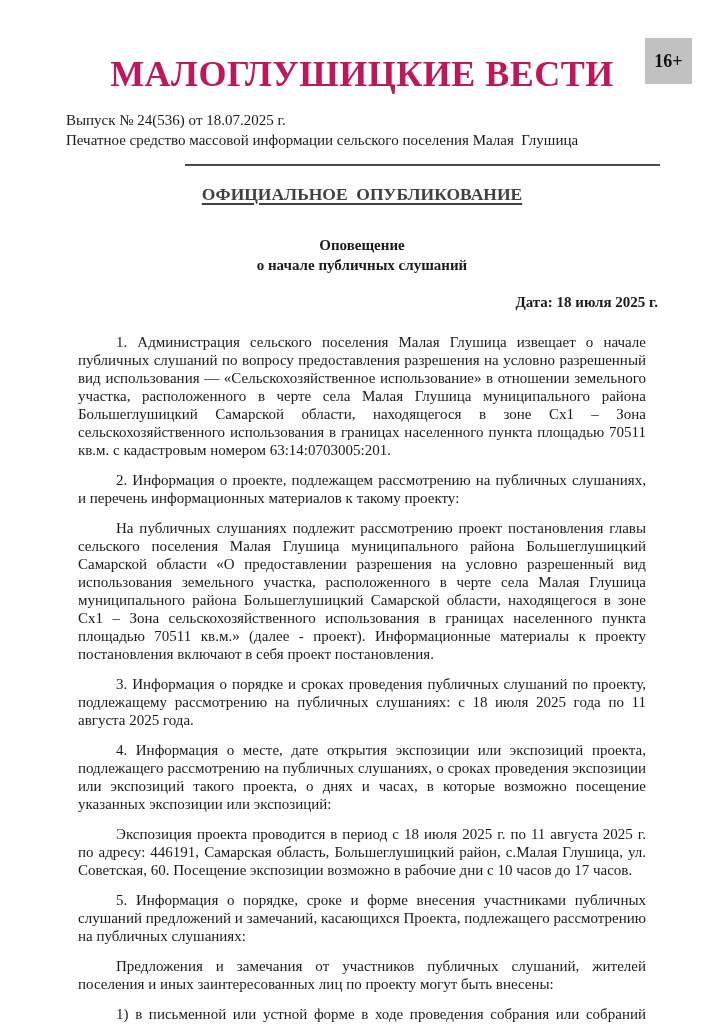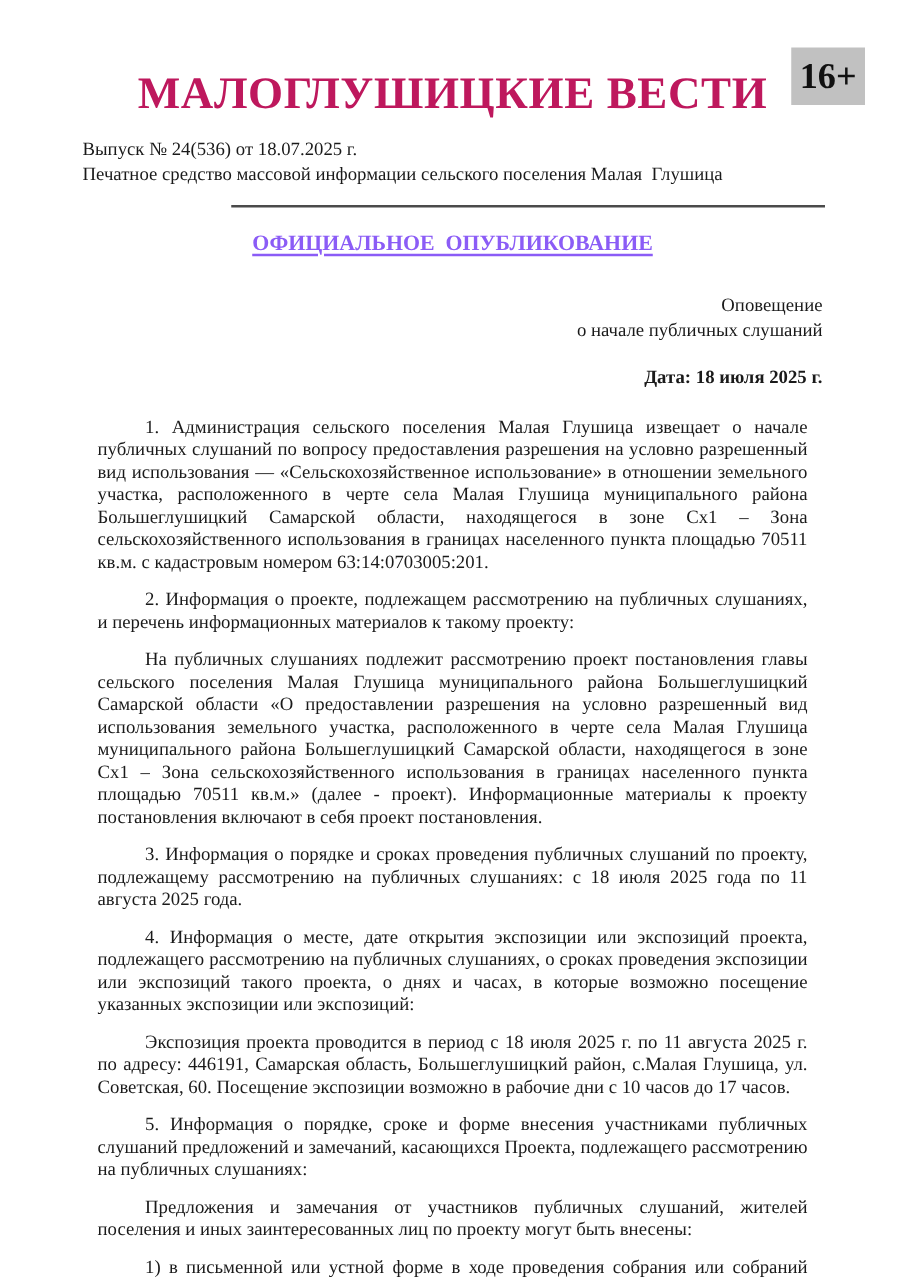--- a/index.html
+++ b/index.html
@@ -16,28 +16,28 @@
     box-sizing: border-box;
     padding: 0 66px;
     font-family: "Liberation Serif", serif;
     color: #1a1a1a;
     overflow: hidden;
   }
   .age-badge {
     position: absolute;
     top: 38px;
     right: 32px;
-    width: 59px;
+    width: 47px;
     height: 46px;
     background: #c1c1c1;
     display: flex;
     align-items: center;
     justify-content: center;
     font-weight: bold;
-    font-size: 29px;
+    font-size: 18px;
     color: #111;
   }
   .paper-title {
     margin-top: 54px;
     text-align: center;
     font-weight: bold;
     font-size: 36px;
     line-height: 40px;
     letter-spacing: 0.5px;
     color: #be185d;
@@ -60,26 +60,26 @@
   .section-heading {
     margin-top: 17px;
     text-align: center;
     font-weight: bold;
     font-size: 17.5px;
     line-height: 22px;
     text-decoration: underline;
     text-decoration-thickness: 2px;
     text-underline-offset: 3px;
     white-space: pre;
-    color: #8b5cf6;
+    color: #404040;
   }
   .notice-title {
     margin-top: 30px;
-    text-align: right;
-    font-weight: normal;
+    text-align: center;
+    font-weight: bold;
     font-size: 15px;
     line-height: 20px;
   }
   .date-line {
     margin-top: 17px;
     font-weight: bold;
     font-size: 15px;
     line-height: 20px;
     text-align: right;
   }

